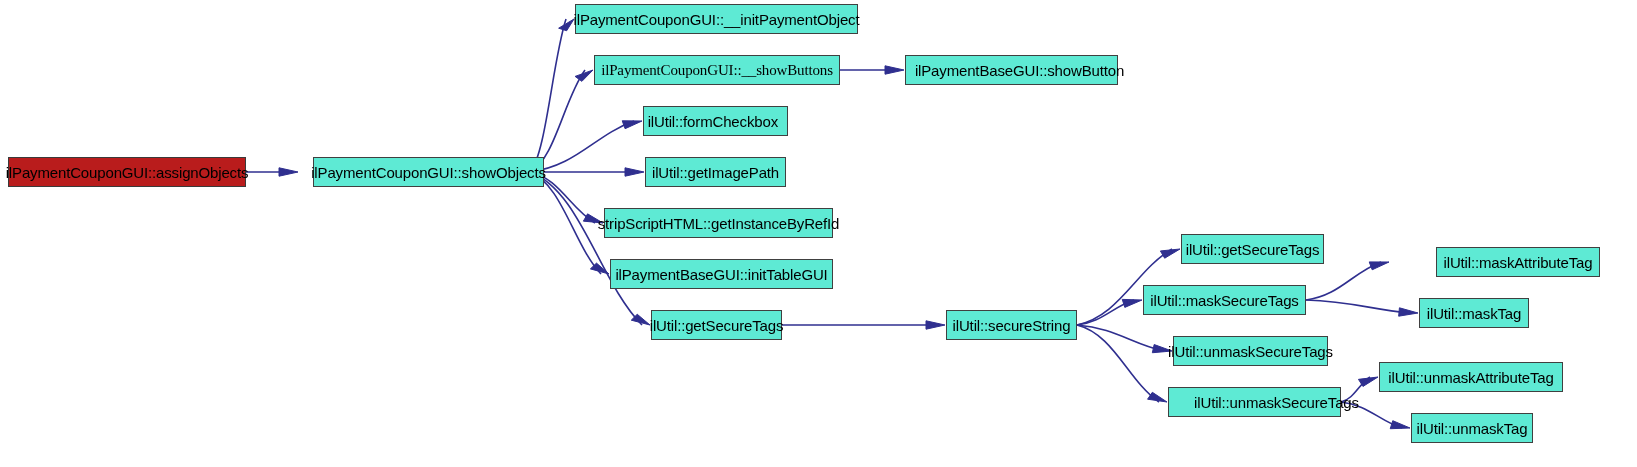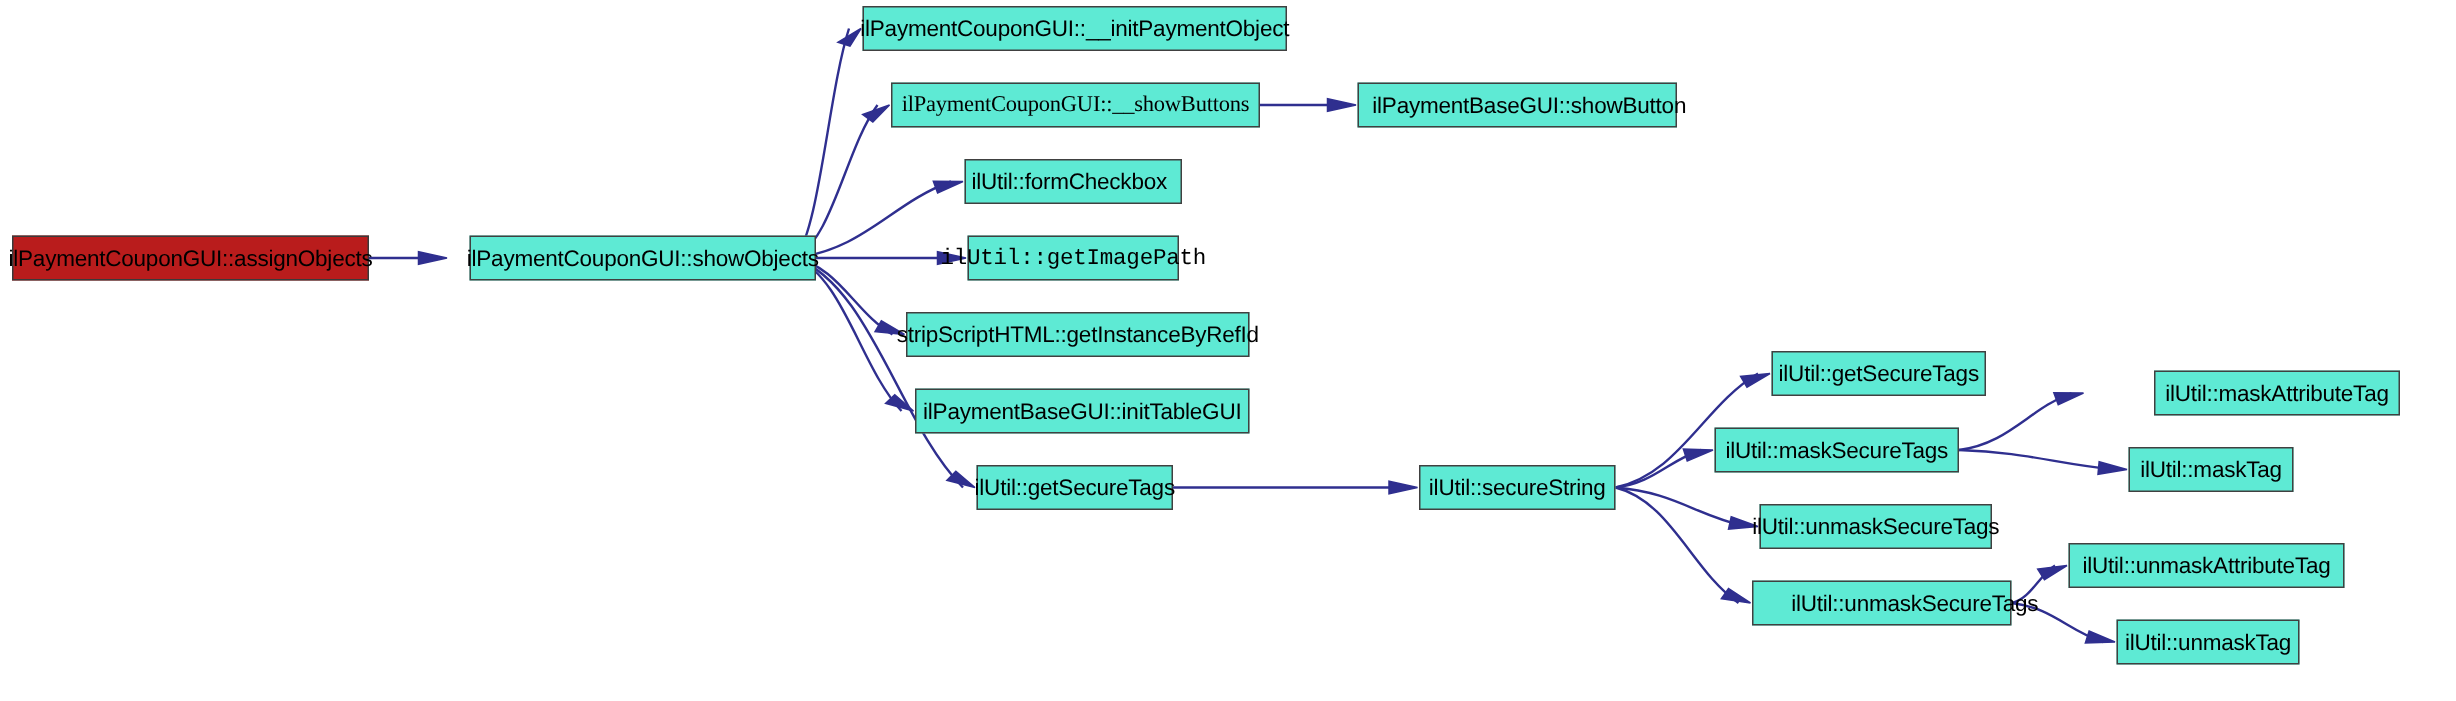--- a/index.html
+++ b/index.html
@@ -113,21 +113,21 @@
       </div>
       <div class="node" style="left: 594px; top: 55px; width: 246px; font-family: Liberation Serif, serif;">
         <span class="node-label">ilPaymentCouponGUI::__showButtons</span>
       </div>
       <div class="node" style="left: 905px; top: 55px; width: 213px; padding-left: 16px;">
         <span class="node-label">ilPaymentBaseGUI::showButton</span>
       </div>
       <div class="node" style="left: 643px; top: 106px; width: 145px; justify-content: flex-end;">
         <span class="node-label">ilUtil::formCheckbox</span>
       </div>
-      <div class="node" style="left: 645px; top: 157px; width: 141px; font-family: Liberation Mono, monospace;">
+      <div class="node" style="left: 645px; top: 157px; width: 141px;">
         <span class="node-label">ilUtil::getImagePath</span>
       </div>
       <div class="node" style="left: 604px; top: 208px; width: 229px;">
         <span class="node-label">stripScriptHTML::getInstanceByRefId</span>
       </div>
       <div class="node" style="left: 610px; top: 259px; width: 223px;">
         <span class="node-label">ilPaymentBaseGUI::initTableGUI</span>
       </div>
       <div class="node" style="left: 651px; top: 310px; width: 131px;">
         <span class="node-label">ilUtil::getSecureTags</span>

